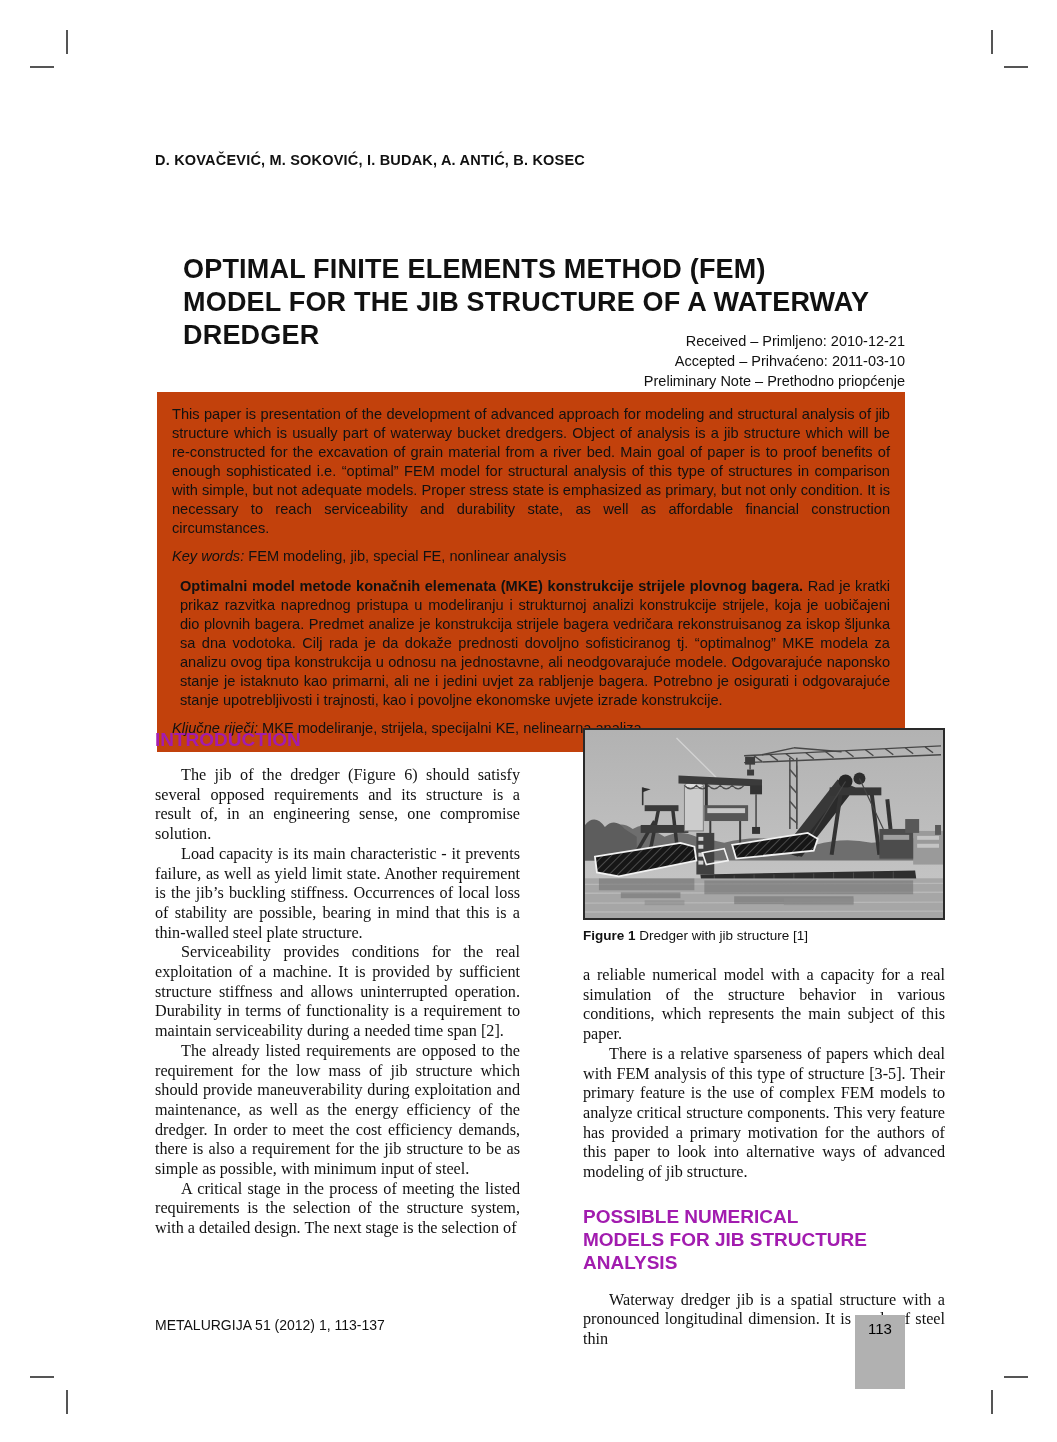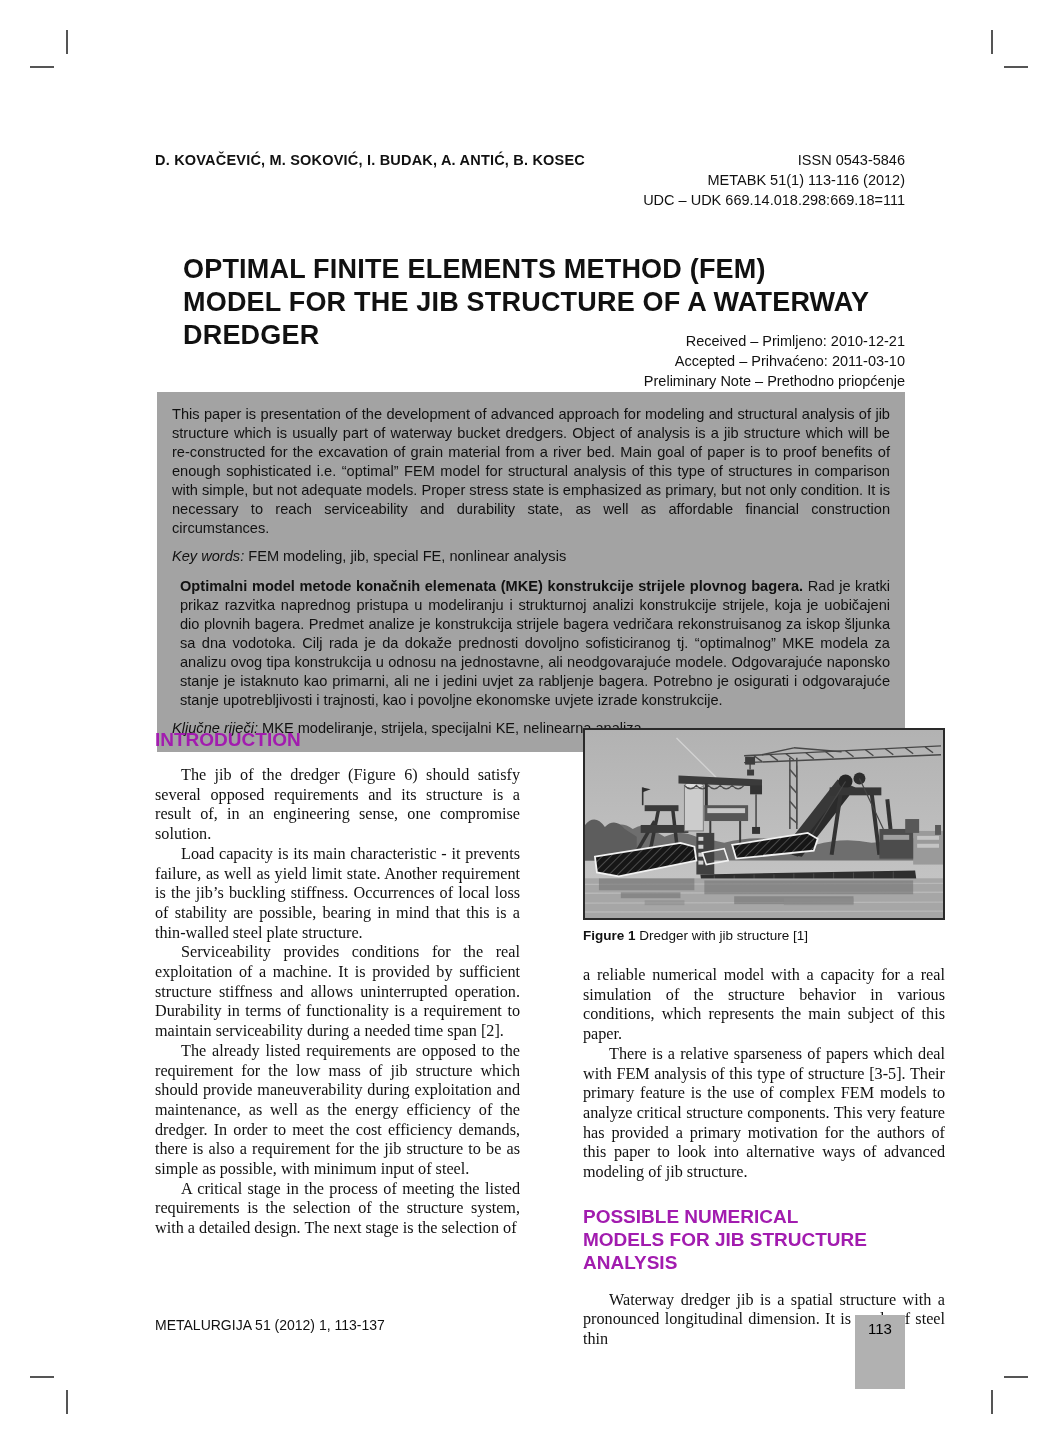--- a/index.html
+++ b/index.html
@@ -13,36 +13,36 @@
     color: #111;
     overflow: hidden;
   }
   
   .crop { position:absolute; background:#555; }
   .crop.v { width:2px; height:24px; }
   .crop.h { width:24px; height:2px; }
 
   
   .hdr { position:absolute; left:155px; top:150px; width:750px;
-         display:flex; justify-content:space-between; align-items:flex-start; }
+         display:flex; justify-content:space-between; align-items:flex-start;flex-direction:column; }
   .hdr-authors { font-size:14.5px; font-weight:bold; letter-spacing:0.2px; padding-top:2px; }
   .hdr-right { text-align:right; font-size:14.5px; line-height:20px; }
 
   
   .title { position:absolute; left:155px; top:253px; width:760px;
            font-size:27px; font-weight:bold; line-height:33px; letter-spacing:0.2px;margin-left:28px; }
 
   
   .dates { position:absolute; left:155px; top:331px; width:750px;
            text-align:right; font-size:14.5px; line-height:20px; }
 
   
   .abstract {
     position:absolute; left:157px; top:392px; width:748px;
-    background:#a3a3a3; padding:13px 15px 14px 15px;
+    background:#c2410c; padding:13px 15px 14px 15px;
     font-size:14.6px; line-height:19px;
   }
   .abstract p { text-align:justify; }
   .abstract .kw { margin-top:9px; text-align:left; }
   .abstract .hr-abs { margin-top:11px;margin-left:8px; }
   .it { font-style:italic; }
   .bd { font-weight:bold; }
 
   
   .col { position:absolute; top:728px; font-family:"Liberation Serif", serif;
@@ -83,25 +83,20 @@
   <div class="crop h" style="left:30px; top:66px;"></div>
   <div class="crop v" style="left:991px; top:30px;"></div>
   <div class="crop h" style="left:1004px; top:66px;"></div>
   <div class="crop h" style="left:30px; top:1376px;"></div>
   <div class="crop v" style="left:66px; top:1390px;"></div>
   <div class="crop h" style="left:1004px; top:1376px;"></div>
   <div class="crop v" style="left:991px; top:1390px;"></div>
 
   <div class="hdr">
     <div class="hdr-authors">D. KOVAČEVIĆ, M. SOKOVIĆ, I. BUDAK, A. ANTIĆ, B. KOSEC</div>
-    <div class="hdr-right">
-      <div>ISSN 0543-5846</div>
-      <div>METABK 51(1) 113-116 (2012)</div>
-      <div>UDC – UDK 669.14.018.298:669.18=111</div>
-    </div>
   </div>
 
   <div class="title">
     <div>OPTIMAL FINITE ELEMENTS METHOD (FEM)</div>
     <div>MODEL FOR THE JIB STRUCTURE OF A WATERWAY DREDGER</div>
   </div>
 
   <div class="dates">
     <div>Received – Primljeno: 2010-12-21</div>
     <div>Accepted – Prihvaćeno: 2011-03-10</div>

